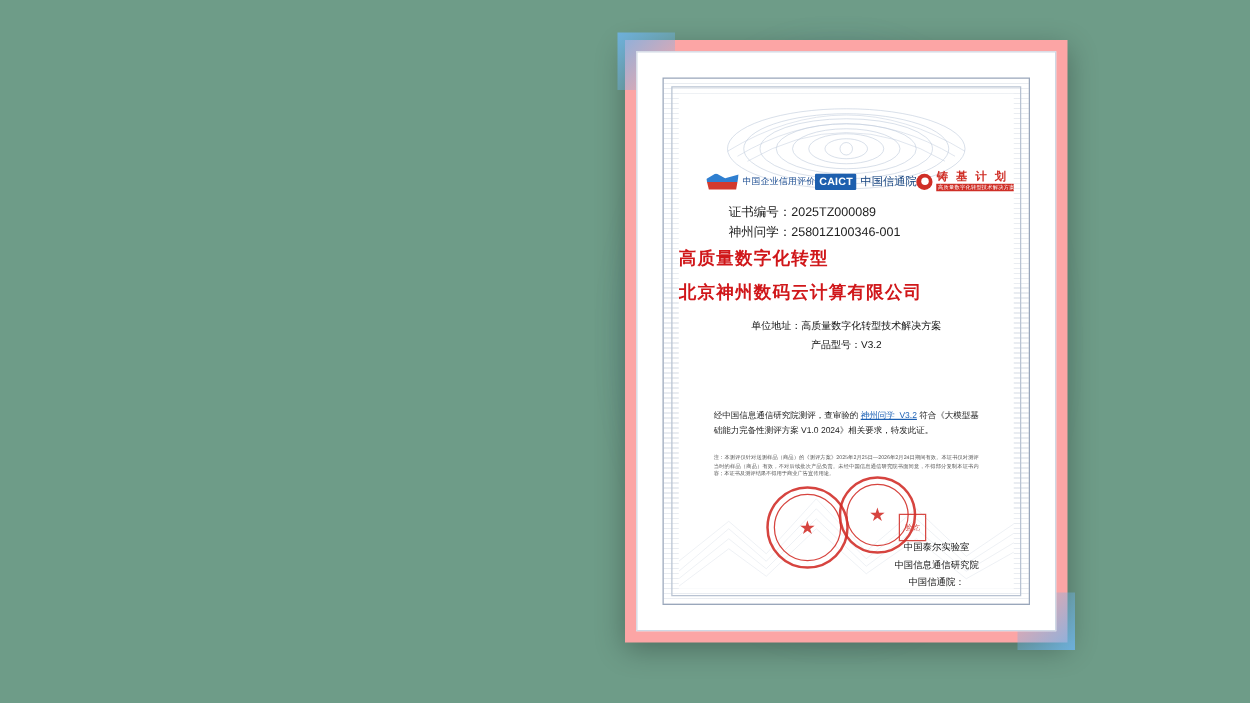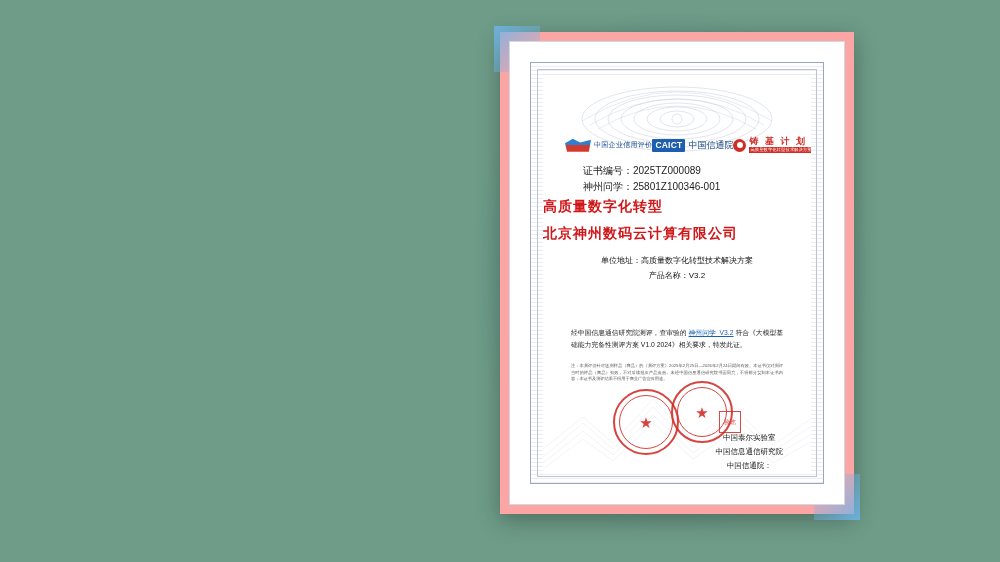--- a/index.html
+++ b/index.html
@@ -401,21 +401,21 @@
           <div class="title-block">
             <div class="title-1">高质量数字化转型</div>
             <div class="title-2">北京神州数码云计算有限公司</div>
           </div>
 
           <div class="fields">
             <div>
               <span class="lbl">单位地址：</span><span>高质量数字化转型技术解决方案</span>
             </div>
             <div>
-              <span class="lbl">产品名称：</span><span>V3.2</span>
+              <span class="lbl">产品型号：</span><span>V3.2</span>
             </div>
           </div>
 
           <div class="statement">
             <span>经中国信息通信研究院测评，查审验的</span>
             <span class="blue">神州问学_V3.2</span>
             <span>符合《大模型基础能力完备性测评方案 V1.0 2024》相关要求，特发此证。</span>
           </div>
 
           <div class="footnote">注：本测评仅针对送测样品（商品）的《测评方案》2025年2月25日—2026年2月24日期间有效。本证书仅对测评当时的样品（商品）有效，不对后续批次产品负责。未经中国信息通信研究院书面同意，不得部分复制本证书内容；本证书及测评结果不得用于商业广告宣传用途。</div>

